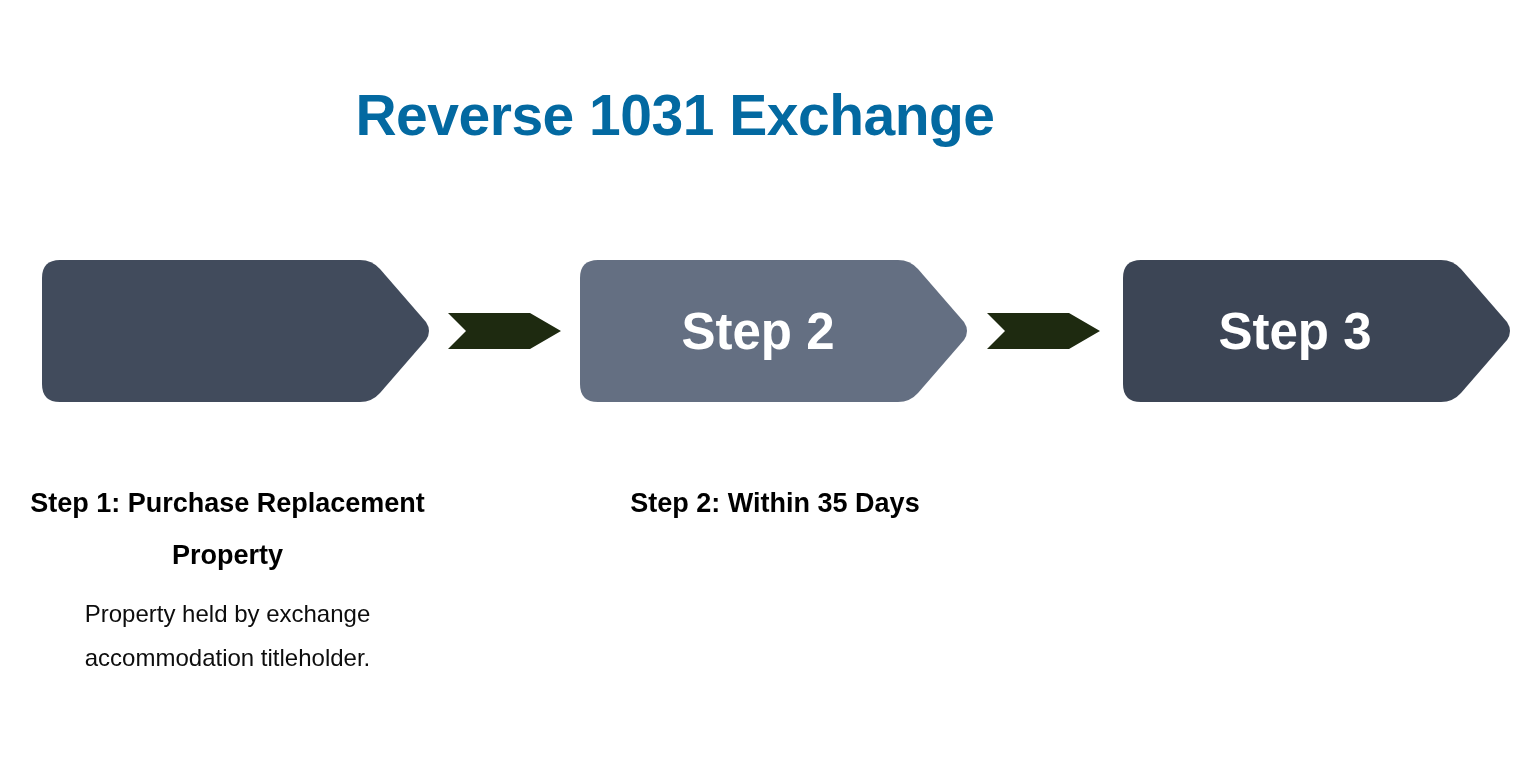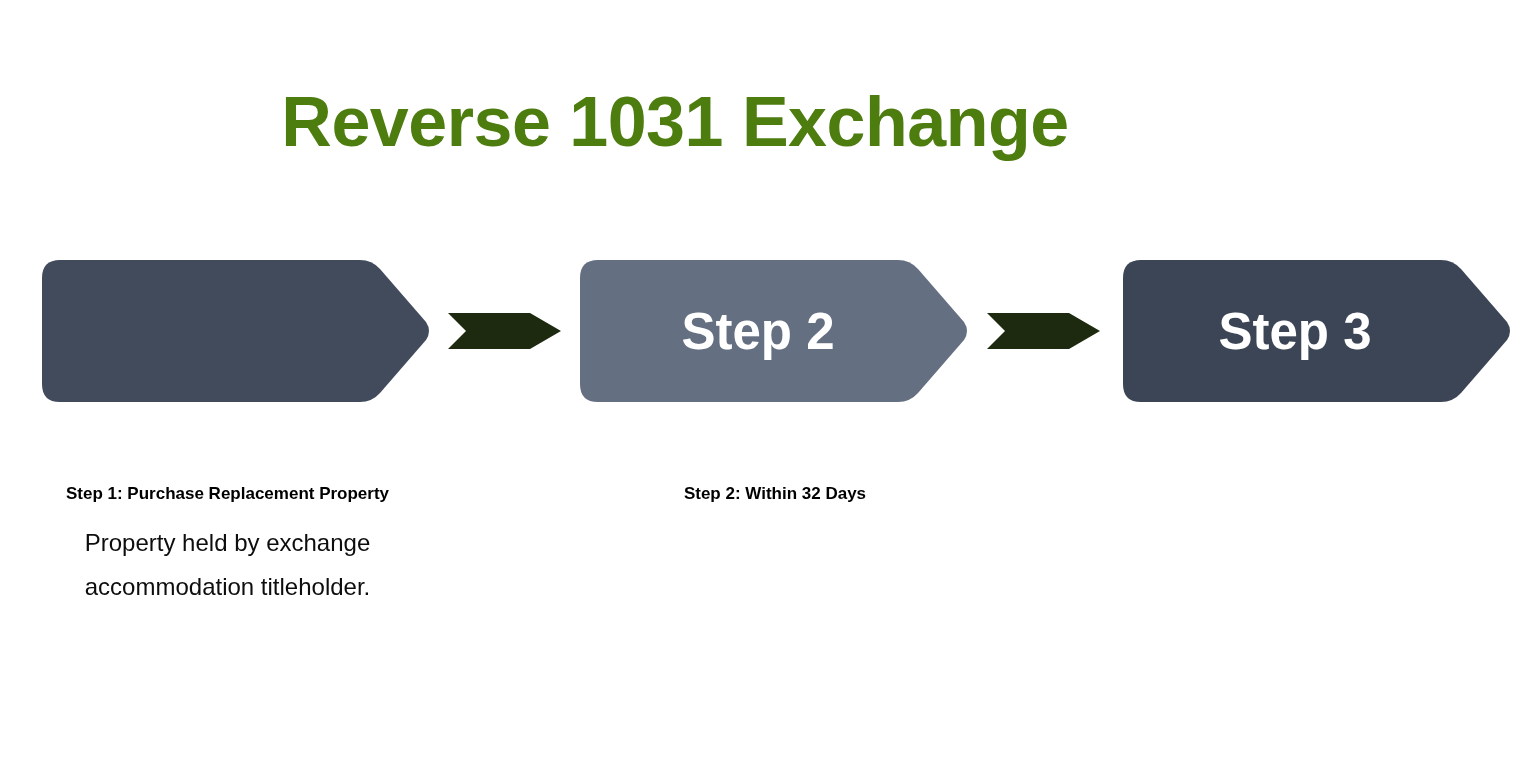--- a/index.html
+++ b/index.html
@@ -22,24 +22,24 @@
     height: 769px;
   }
 
   
   .title {
     position: absolute;
     left: 0;
     top: 84px;
     width: 1350px;
     text-align: center;
-    font-size: 70px;
+    font-size: 57px;
     font-weight: bold;
     letter-spacing: -0.5px;
-    color: #4d7c0f;
+    color: #0369a1;
     line-height: 1.1;
     white-space: nowrap;
   }
 
   
   .step-chevron {
     position: absolute;
     top: 260px;
     height: 142px;
     display: flex;
@@ -85,21 +85,21 @@
     position: absolute;
     top: 478px;
     text-align: center;
     color: #000000;
   }
   #caption-1 { left: 25px;   width: 405px; }
   #caption-2 { left: 580px;  width: 390px; }
   #caption-3 { left: 1120px; width: 400px; }
 
   .caption-heading {
-    font-size: 17px;
+    font-size: 27px;
     font-weight: bold;
     line-height: 1.92;
     color: #000000;
   }
   .caption-body {
     font-size: 24px;
     font-weight: normal;
     line-height: 1.84;
     color: #0d0d0d;
   }
@@ -148,17 +148,17 @@
     </svg>
     <span class="chev-label">Step 3</span>
   </div>
 
   <div class="caption" id="caption-1">
     <div class="caption-heading">Step 1: Purchase Replacement Property</div>
     <div class="caption-body">Property held by exchange accommodation titleholder.</div>
   </div>
 
   <div class="caption" id="caption-2">
-    <div class="caption-heading">Step 2: Within 32 Days</div>
+    <div class="caption-heading">Step 2: Within 35 Days</div>
   </div>
 
 
 </div>
 
 </body></html>

